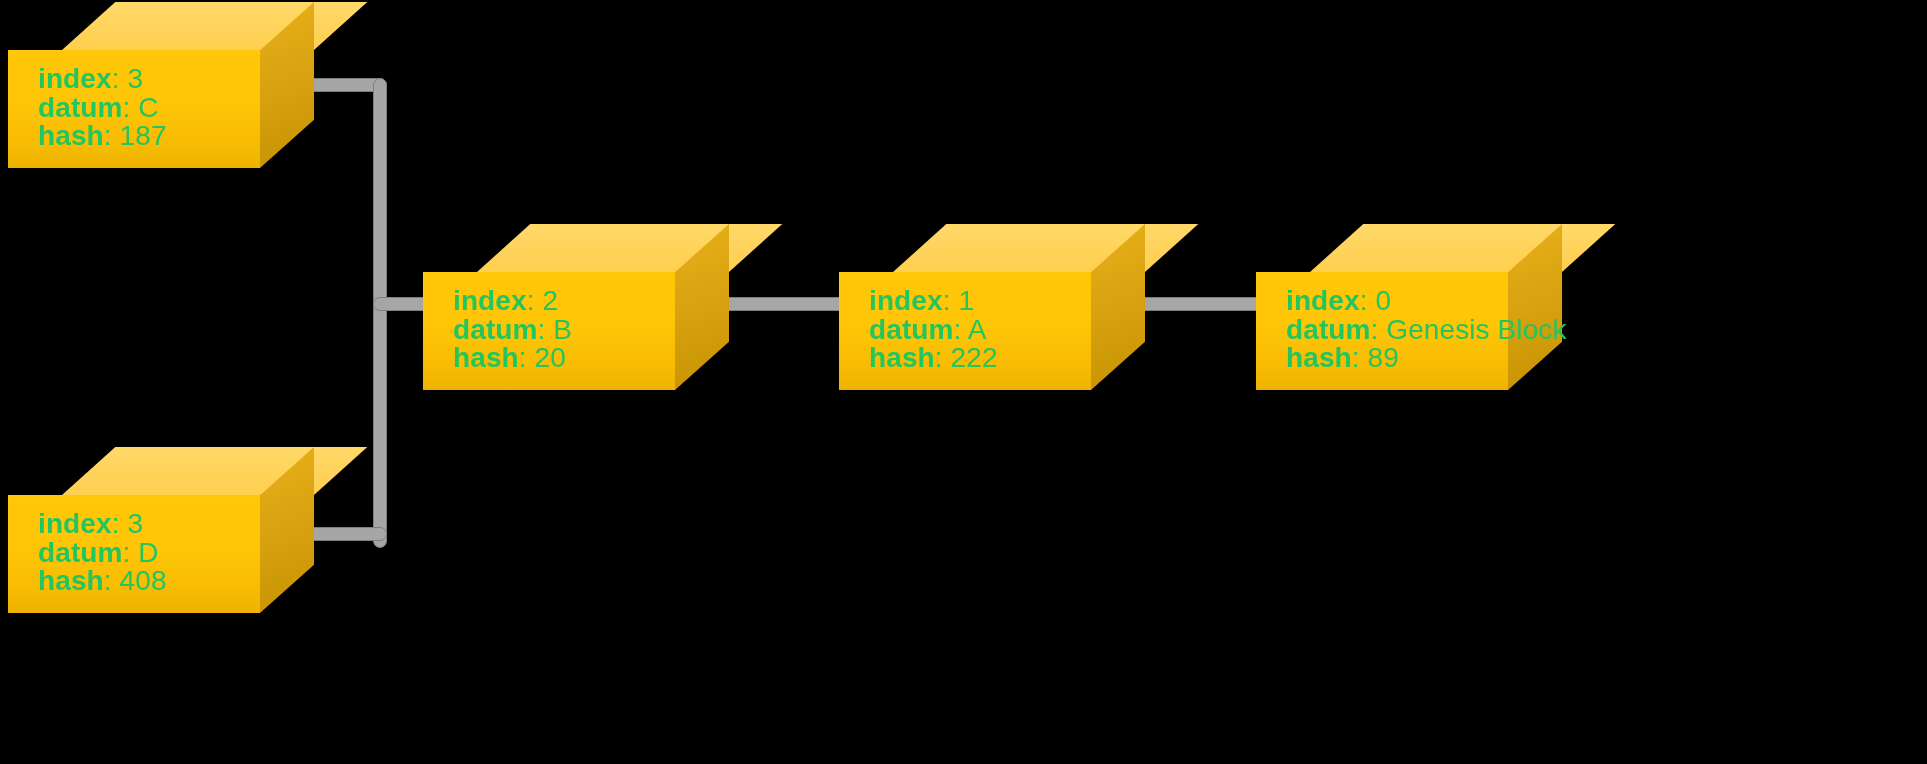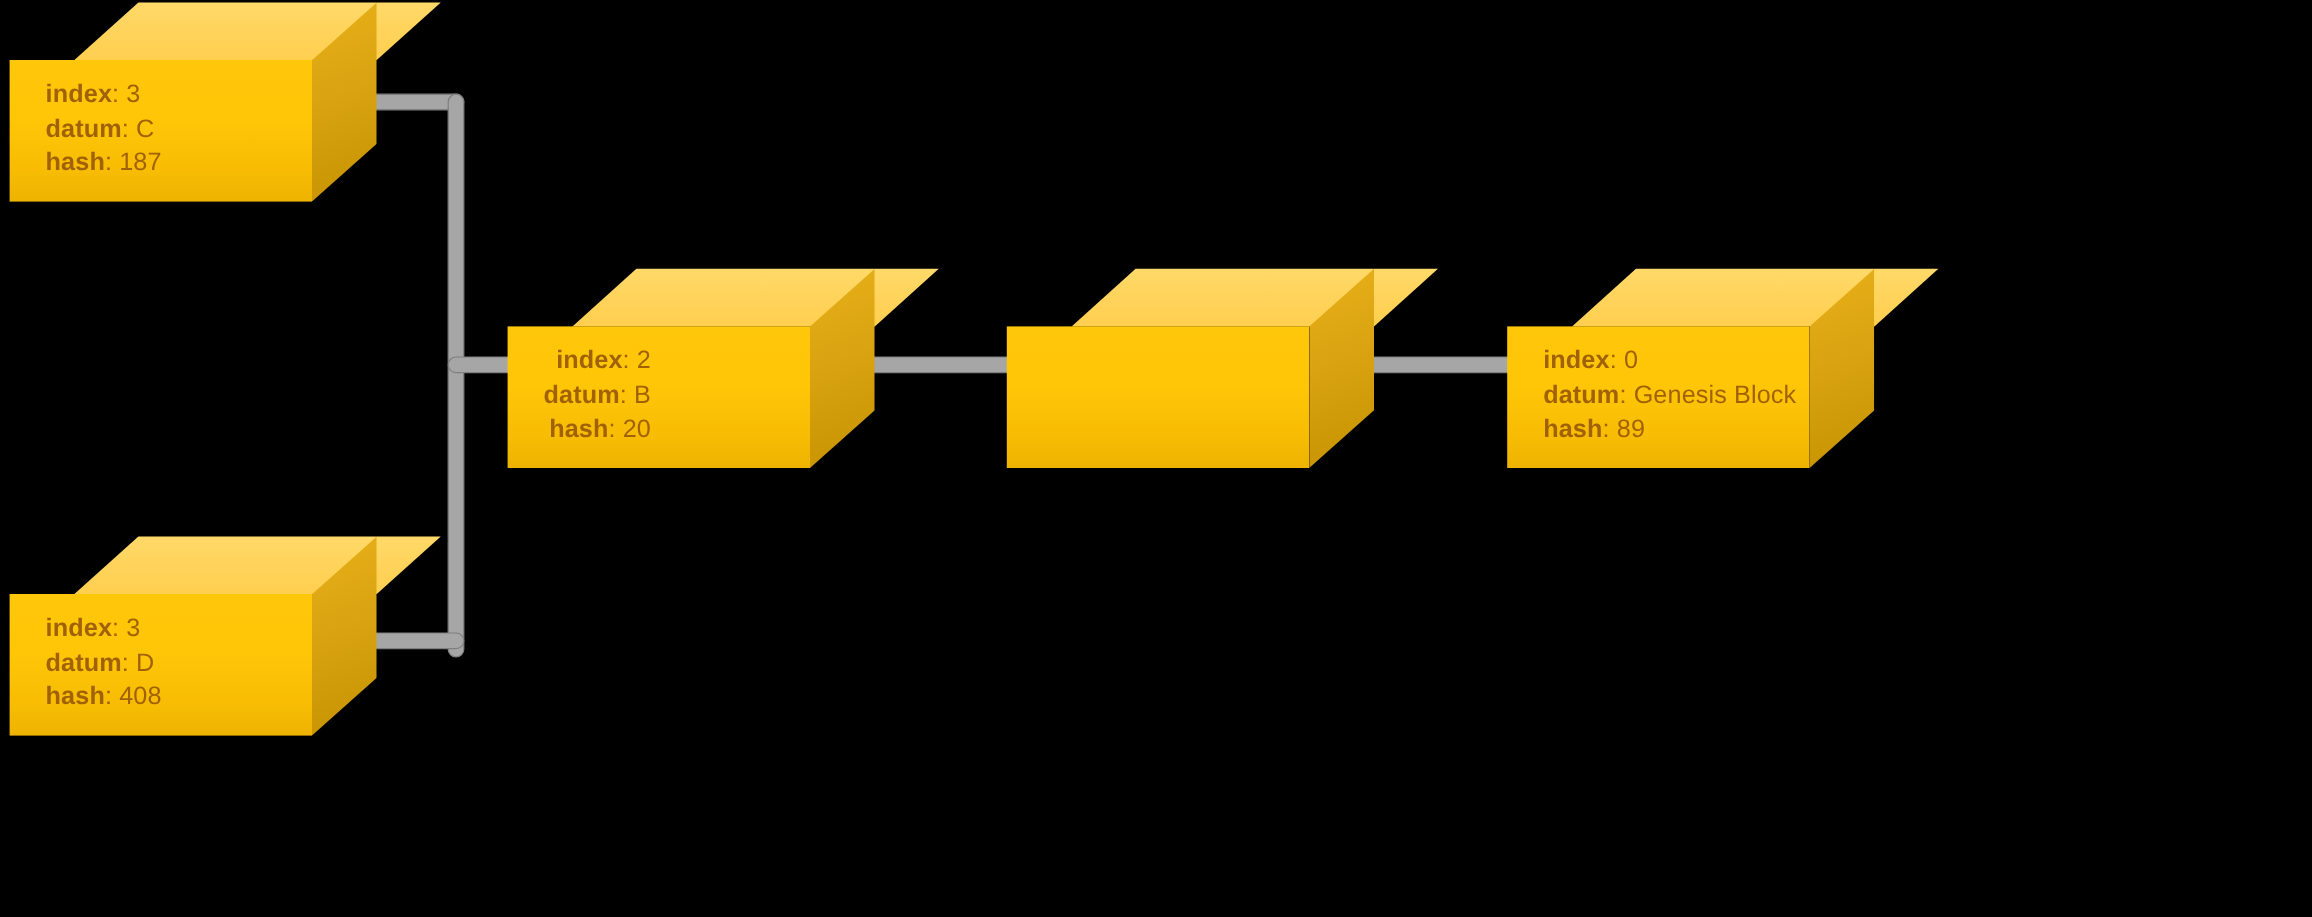--- a/index.html
+++ b/index.html
@@ -38,22 +38,22 @@
     background: linear-gradient(180deg, #ffd969 0%, #ffd35a 55%, #ffcf4f 100%);
   }
   .block .side {
     position: absolute;
     top: 0;
     background: linear-gradient(160deg, #e8b11a 0%, #d9a311 45%, #cf9a08 75%, #c79300 100%);
   }
 
   .block .labels {
     position: absolute;
-    color: #a16207;
-    font-size: 21px;
+    color: #22c55e;
+    font-size: 28px;
     line-height: 28.5px;
     white-space: nowrap;
     letter-spacing: 0.1px;
   }
   .block .labels .row {
     display: block;
   }
   .block .labels .k {
     font-weight: bold;
   }
@@ -125,34 +125,39 @@
     </div>
   </div>
 
   <div class="block" style="left:423px; top:224px; width:306px; height:172px;">
     <div class="top" style="width:252px; height:48px;
                 transform: skewX(-48deg); transform-origin: bottom left;
                 left:54px; top:0px;"></div>
     <div class="side" style="left:252px; top:0px; width:54px; height:166px;
                 clip-path: polygon(0% 29%, 100% 0%, 100% 71%, 0% 100%);"></div>
     <div class="front" style="top:48px; width:252px; height:118px;"></div>
-    <div class="labels" style="left:30px; top:63px;text-align:right;">
+    <div class="labels" style="left:30px; top:63px;">
       <span class="row"><span class="k">index</span><span class="v">: </span><span class="v">2</span></span>
       <span class="row"><span class="k">datum</span><span class="v">: </span><span class="v">B</span></span>
       <span class="row"><span class="k">hash</span><span class="v">: </span><span class="v">20</span></span>
     </div>
   </div>
 
   <div class="block" style="left:839px; top:224px; width:306px; height:172px;">
     <div class="top" style="width:252px; height:48px;
                 transform: skewX(-48deg); transform-origin: bottom left;
                 left:54px; top:0px;"></div>
     <div class="side" style="left:252px; top:0px; width:54px; height:166px;
                 clip-path: polygon(0% 29%, 100% 0%, 100% 71%, 0% 100%);"></div>
     <div class="front" style="top:48px; width:252px; height:118px;"></div>
+    <div class="labels" style="left:30px; top:63px;">
+      <span class="row"><span class="k">index</span><span class="v">: </span><span class="v">1</span></span>
+      <span class="row"><span class="k">datum</span><span class="v">: </span><span class="v">A</span></span>
+      <span class="row"><span class="k">hash</span><span class="v">: </span><span class="v">222</span></span>
+    </div>
   </div>
 
   <div class="block" style="left:1256px; top:224px; width:336px; height:172px;">
     <div class="top" style="width:252px; height:48px;
                 transform: skewX(-48deg); transform-origin: bottom left;
                 left:54px; top:0px;"></div>
     <div class="side" style="left:252px; top:0px; width:54px; height:166px;
                 clip-path: polygon(0% 29%, 100% 0%, 100% 71%, 0% 100%);"></div>
     <div class="front" style="top:48px; width:252px; height:118px;"></div>
     <div class="labels" style="left:30px; top:63px;">

